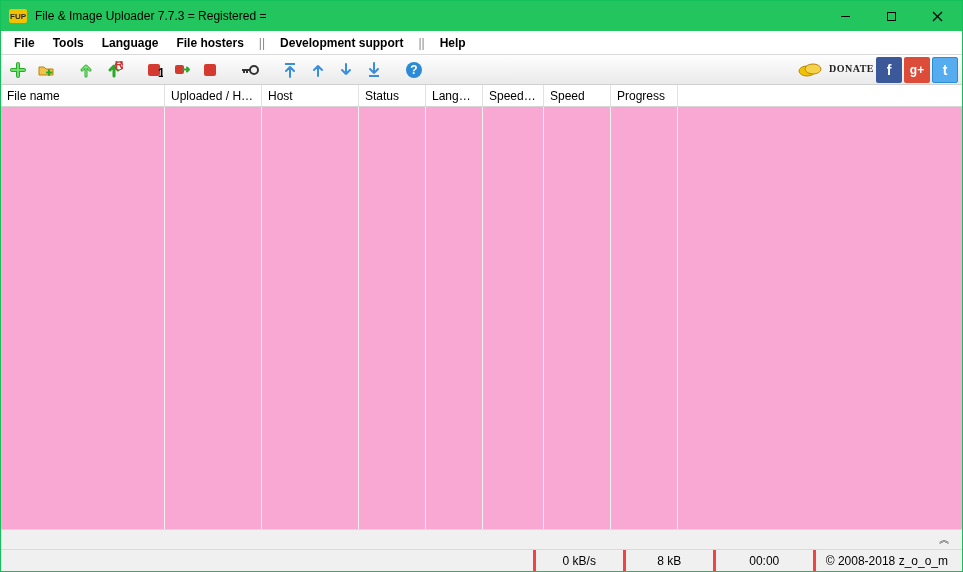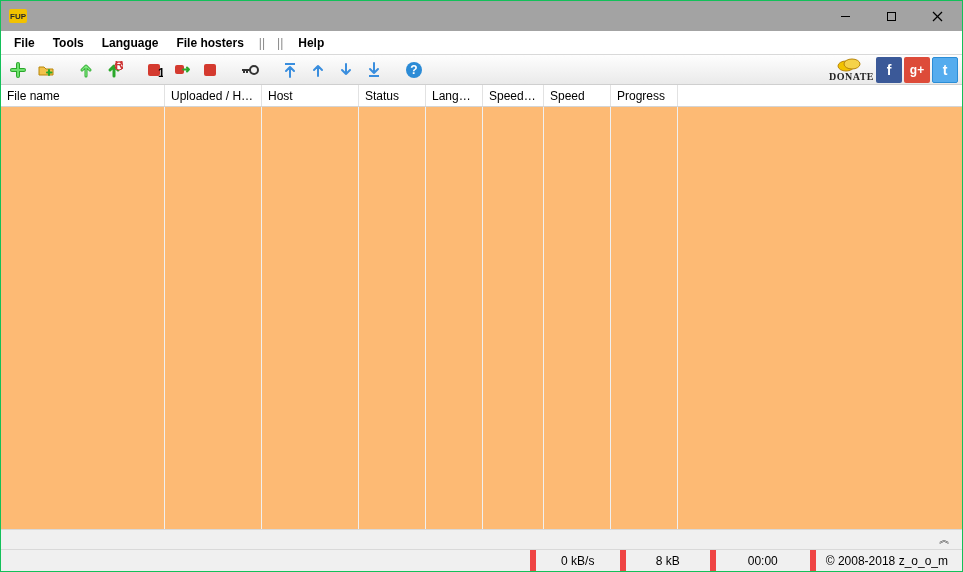--- a/index.html
+++ b/index.html
@@ -1,66 +1,67 @@
 <!DOCTYPE html>
 <html><head>
 <meta charset="utf-8">
 <style>
   * { box-sizing: border-box; margin: 0; padding: 0; font-family: "Segoe UI", Tahoma, sans-serif; font-size: 12px; }
   html, body { width: 963px; height: 572px; overflow: hidden; }
   .window { width: 963px; height: 572px; border: 1px solid #13c059; background: #fff; display: flex; flex-direction: column; }
-  .titlebar { height: 30px; background: #a3a3a3; display: flex; align-items: center; padding: 0 2px 0 8px; color: #000; }
+  .titlebar { height: 30px; background: #22c55e; display: flex; align-items: center; padding: 0 2px 0 8px; color: #000; }
   .titlebar .tb-left { display: flex; align-items: center; gap: 8px; flex: 1; }
   .app-icon { width: 18px; height: 14px; background: #f2c200; border-radius: 2px; position: relative; display:flex; align-items:center; justify-content:center; }
   .app-icon span { font-size: 8px; font-weight: bold; color: #2a2a2a; }
   .titlebar .title { font-size: 12px; }
   .win-controls { display: flex; }
   .win-btn { width: 46px; height: 30px; display: flex; align-items: center; justify-content: center; cursor: pointer; }
   .win-btn svg { pointer-events:none; }
 
   .menubar { height: 24px; display: flex; align-items: center; padding: 0 4px; border-bottom: 1px solid #d9d9d9; background: #fff; }
   .menu-item { padding: 3px 9px; cursor: pointer; font-weight: bold; }
   .menu-sep { padding: 0 6px; color: #888; }
 
   .toolbar { height: 30px; background: linear-gradient(#fefefe,#eaeaea); border-bottom: 1px solid #cfcfcf; display: flex; align-items: center; padding: 0 4px; gap: 2px; }
   .tool-btn { width: 26px; height: 26px; display:flex; align-items:center; justify-content:center; border:1px solid transparent; border-radius:3px; cursor:pointer; }
   .tool-sep { width: 10px; }
   .toolbar-spacer { flex:1; }
   .donate-box { display:flex; align-items:center; gap:2px; }
-  .donate { display:flex; flex-direction:column; align-items:center; cursor:pointer; }
+  .donate { display:flex; align-items:center; cursor:pointer; }
   .donate svg { display:block; }
   .donate-text { font-family: "Comic Sans MS", cursive; font-size:10px; font-weight:bold; letter-spacing:.5px; color:#222; line-height:1; margin-top:-1px;}
   .social { width:26px; height:26px; display:flex; align-items:center; justify-content:center; font-weight:bold; color:#fff; cursor:pointer; border-radius:2px; font-size:14px; }
   .fb { background:#3b5998; }
   .gp { background:#dd4b39; font-size:12px; }
   .tw { background:#55acee; border:1px solid #2b8dd6; }
 
-  .table-area { flex:1; overflow:hidden; background:#fdba74; position:relative; }
+  .table-area { flex:1; overflow:hidden; background:#f9a8d4; position:relative; }
   .table-header { height:22px; display:flex; border-bottom:1px solid #d4d4d4; }
   .th { border-right:1px solid #e2e2e2; padding:4px 6px; font-size:12px; color:#000; background:#fff; white-space:nowrap; overflow:hidden; text-overflow:ellipsis; }
   .th.filler { flex:1; border-right:none; }
   .table-body { position:absolute; top:22px; bottom:0; left:0; right:0; display:flex; }
   .tb-col { border-right:1px solid #f0f0f0; }
 
   .status-strip { height:20px; background:#f0f0f0; border-top:1px solid #d9d9d9; display:flex; align-items:center; justify-content:flex-end; }
   .chevron { padding:0 12px; font-size:11px; color:#444; cursor:pointer; }
   .statusbar { height:22px; background:#f0f0f0; border-top:1px solid #d9d9d9; display:flex; align-items:center; font-size:12px; color:#000; }
-  .sb-cell { padding:0 10px; height:100%; display:flex; align-items:center; border-left:6px solid #ef4444;}
+  .sb-cell { padding:0 10px; height:100%; display:flex; align-items:center; border-left:3px solid #ef4444;}
   .sb-spacer { flex:1; }
 </style>
 </head>
 <body>
 
 <div class="window">
 
   <div class="titlebar">
     <div class="tb-left">
       <div class="app-icon">
           <span>FUP</span>
         </div>
+      <div class="title">File &amp; Image Uploader 7.7.3  = Registered =</div>
     </div>
     <div class="win-controls">
       <div class="win-btn">
         <svg width="11" height="11">
             <line x1="1" y1="5.5" x2="10" y2="5.5" stroke="#000" stroke-width="1"></line>
           </svg>
       </div>
       <div class="win-btn">
         <svg width="11" height="11">
             <rect x="1.5" y="1.5" width="8" height="8" fill="none" stroke="#000" stroke-width="1"></rect>
@@ -74,20 +75,21 @@
       </div>
     </div>
   </div>
 
   <div class="menubar">
     <div class="menu-item">File</div>
     <div class="menu-item">Tools</div>
     <div class="menu-item">Language</div>
     <div class="menu-item">File hosters</div>
     <div class="menu-sep">||</div>
+    <div class="menu-item">Development support</div>
     <div class="menu-sep">||</div>
     <div class="menu-item">Help</div>
   </div>
 
   <div class="toolbar">
     <div class="tool-btn">
       <svg width="18" height="18">
           <path d="M9 3v12M3 9h12" stroke="#2aa82a" stroke-width="4" stroke-linecap="round"></path>
           <path d="M9 3v12M3 9h12" stroke="#6de06d" stroke-width="2" stroke-linecap="round"></path>
         </svg>

